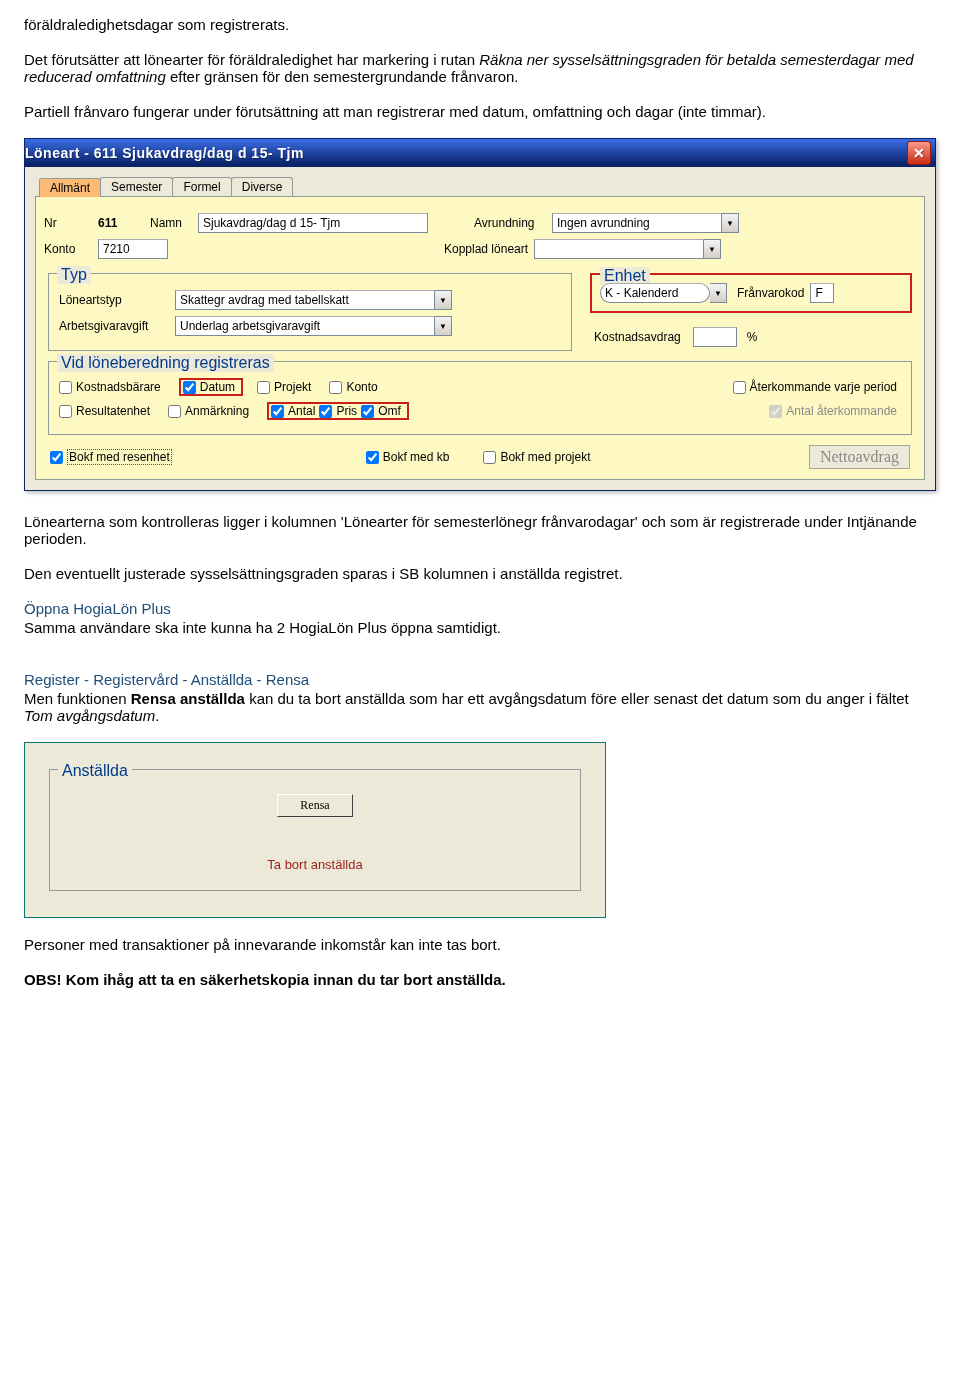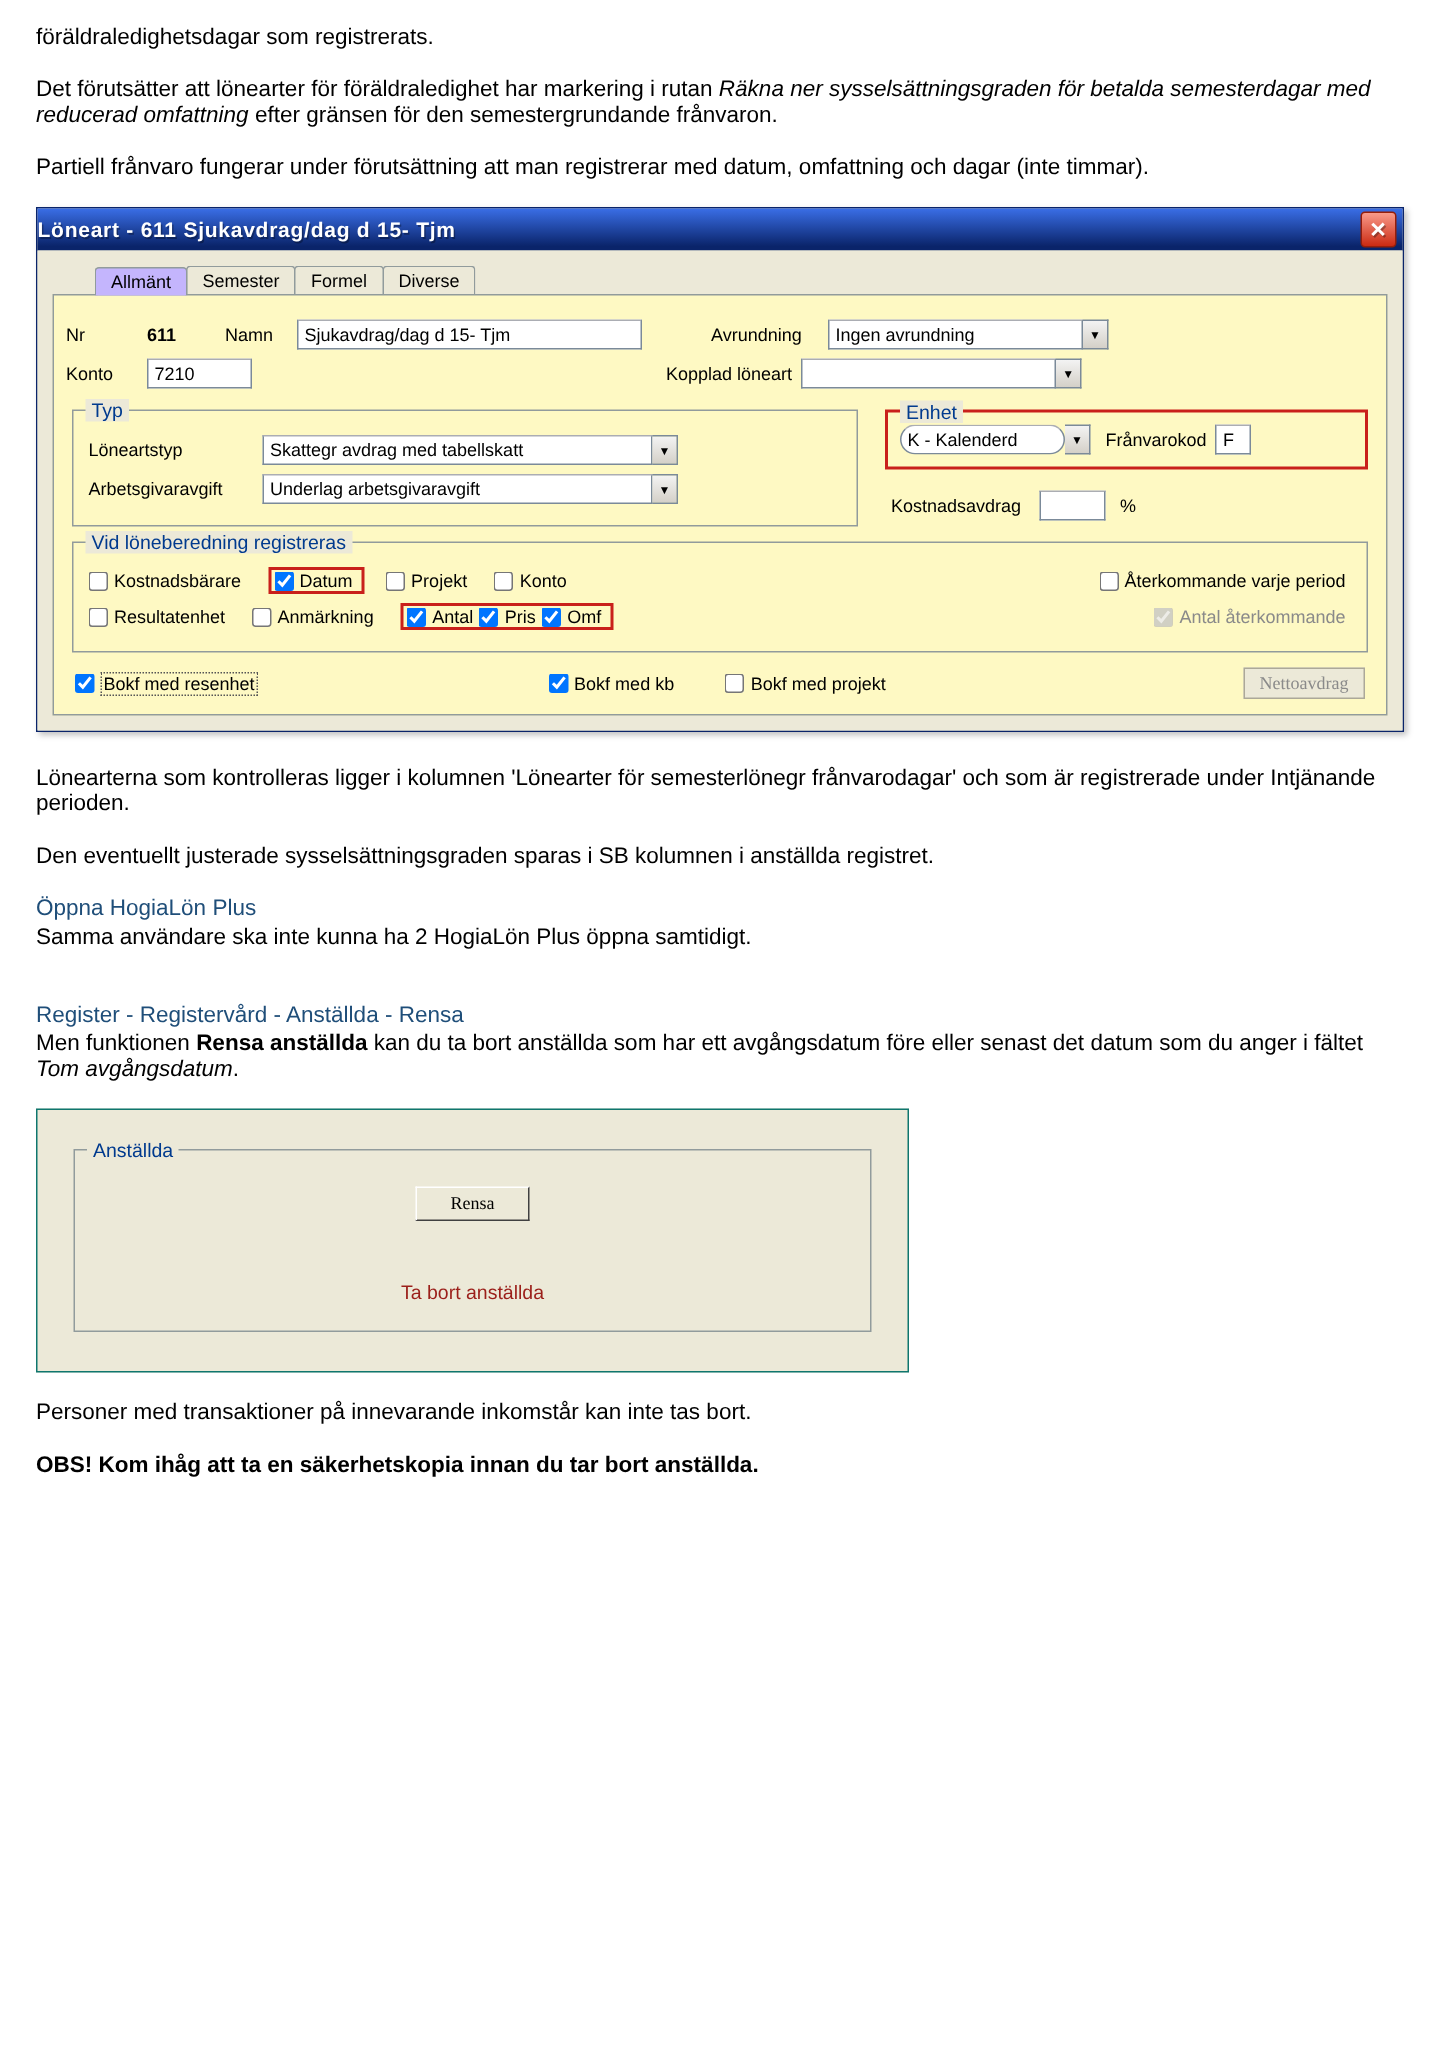--- a/index.html
+++ b/index.html
@@ -70,25 +70,24 @@
     padding: 2px 10px;
     border: 1px solid #919b9c;
     border-bottom: none;
     background: #ece9d8;
     border-top-left-radius: 3px;
     border-top-right-radius: 3px;
     margin-right: -1px;
     font-size: 12px;
   }
   .tab.active {
-    background: #c4b5fd;
+    background: #fdba74;
     position: relative;
     top: 1px;
     z-index: 2;
-    margin-left: 24px;
   }
   .tab-panel {
     border: 1px solid #919b9c;
     background: #fef9c3;
     margin: 0 2px;
     padding: 10px 8px 8px 8px;
     position: relative;
   }
 
   
@@ -122,35 +121,35 @@
     margin: 8px 4px 4px 4px;
     padding: 10px 10px 8px 10px;
     position: relative;
   }
   .groupbox > .gtitle {
     position: absolute;
     top: -8px; left: 8px;
     background: #ece9d8;
     padding: 0 4px;
     color: #003a8e;
-    font-size: 13px;
+    font-size: 16px;
   }
   .redbox { border: 2px solid #c9201b !important; }
   .redinline { border: 2px solid #c9201b; display: inline-flex; align-items: center; padding: 0 2px; }
 
   .cb { display: inline-flex; align-items: center; gap: 4px; margin-right: 4px; }
   .cb input { margin:0; }
   .greyed { color: #8a8a8a; }
   .btnflat {
     border: 1px solid #aca899;
     background: #ece9d8;
     color: #8a8a8a;
     padding: 2px 10px;
     font-family: Tahoma;
-    font-size: 12px;
+    font-size: 16px;
   }
 
   .top-grid { display:flex; gap:10px; }
   .col { flex:1; }
 
   
   .panel2 {
     width: 540px;
     background: #ece9d8;
     border: 1px solid #0f766e;

